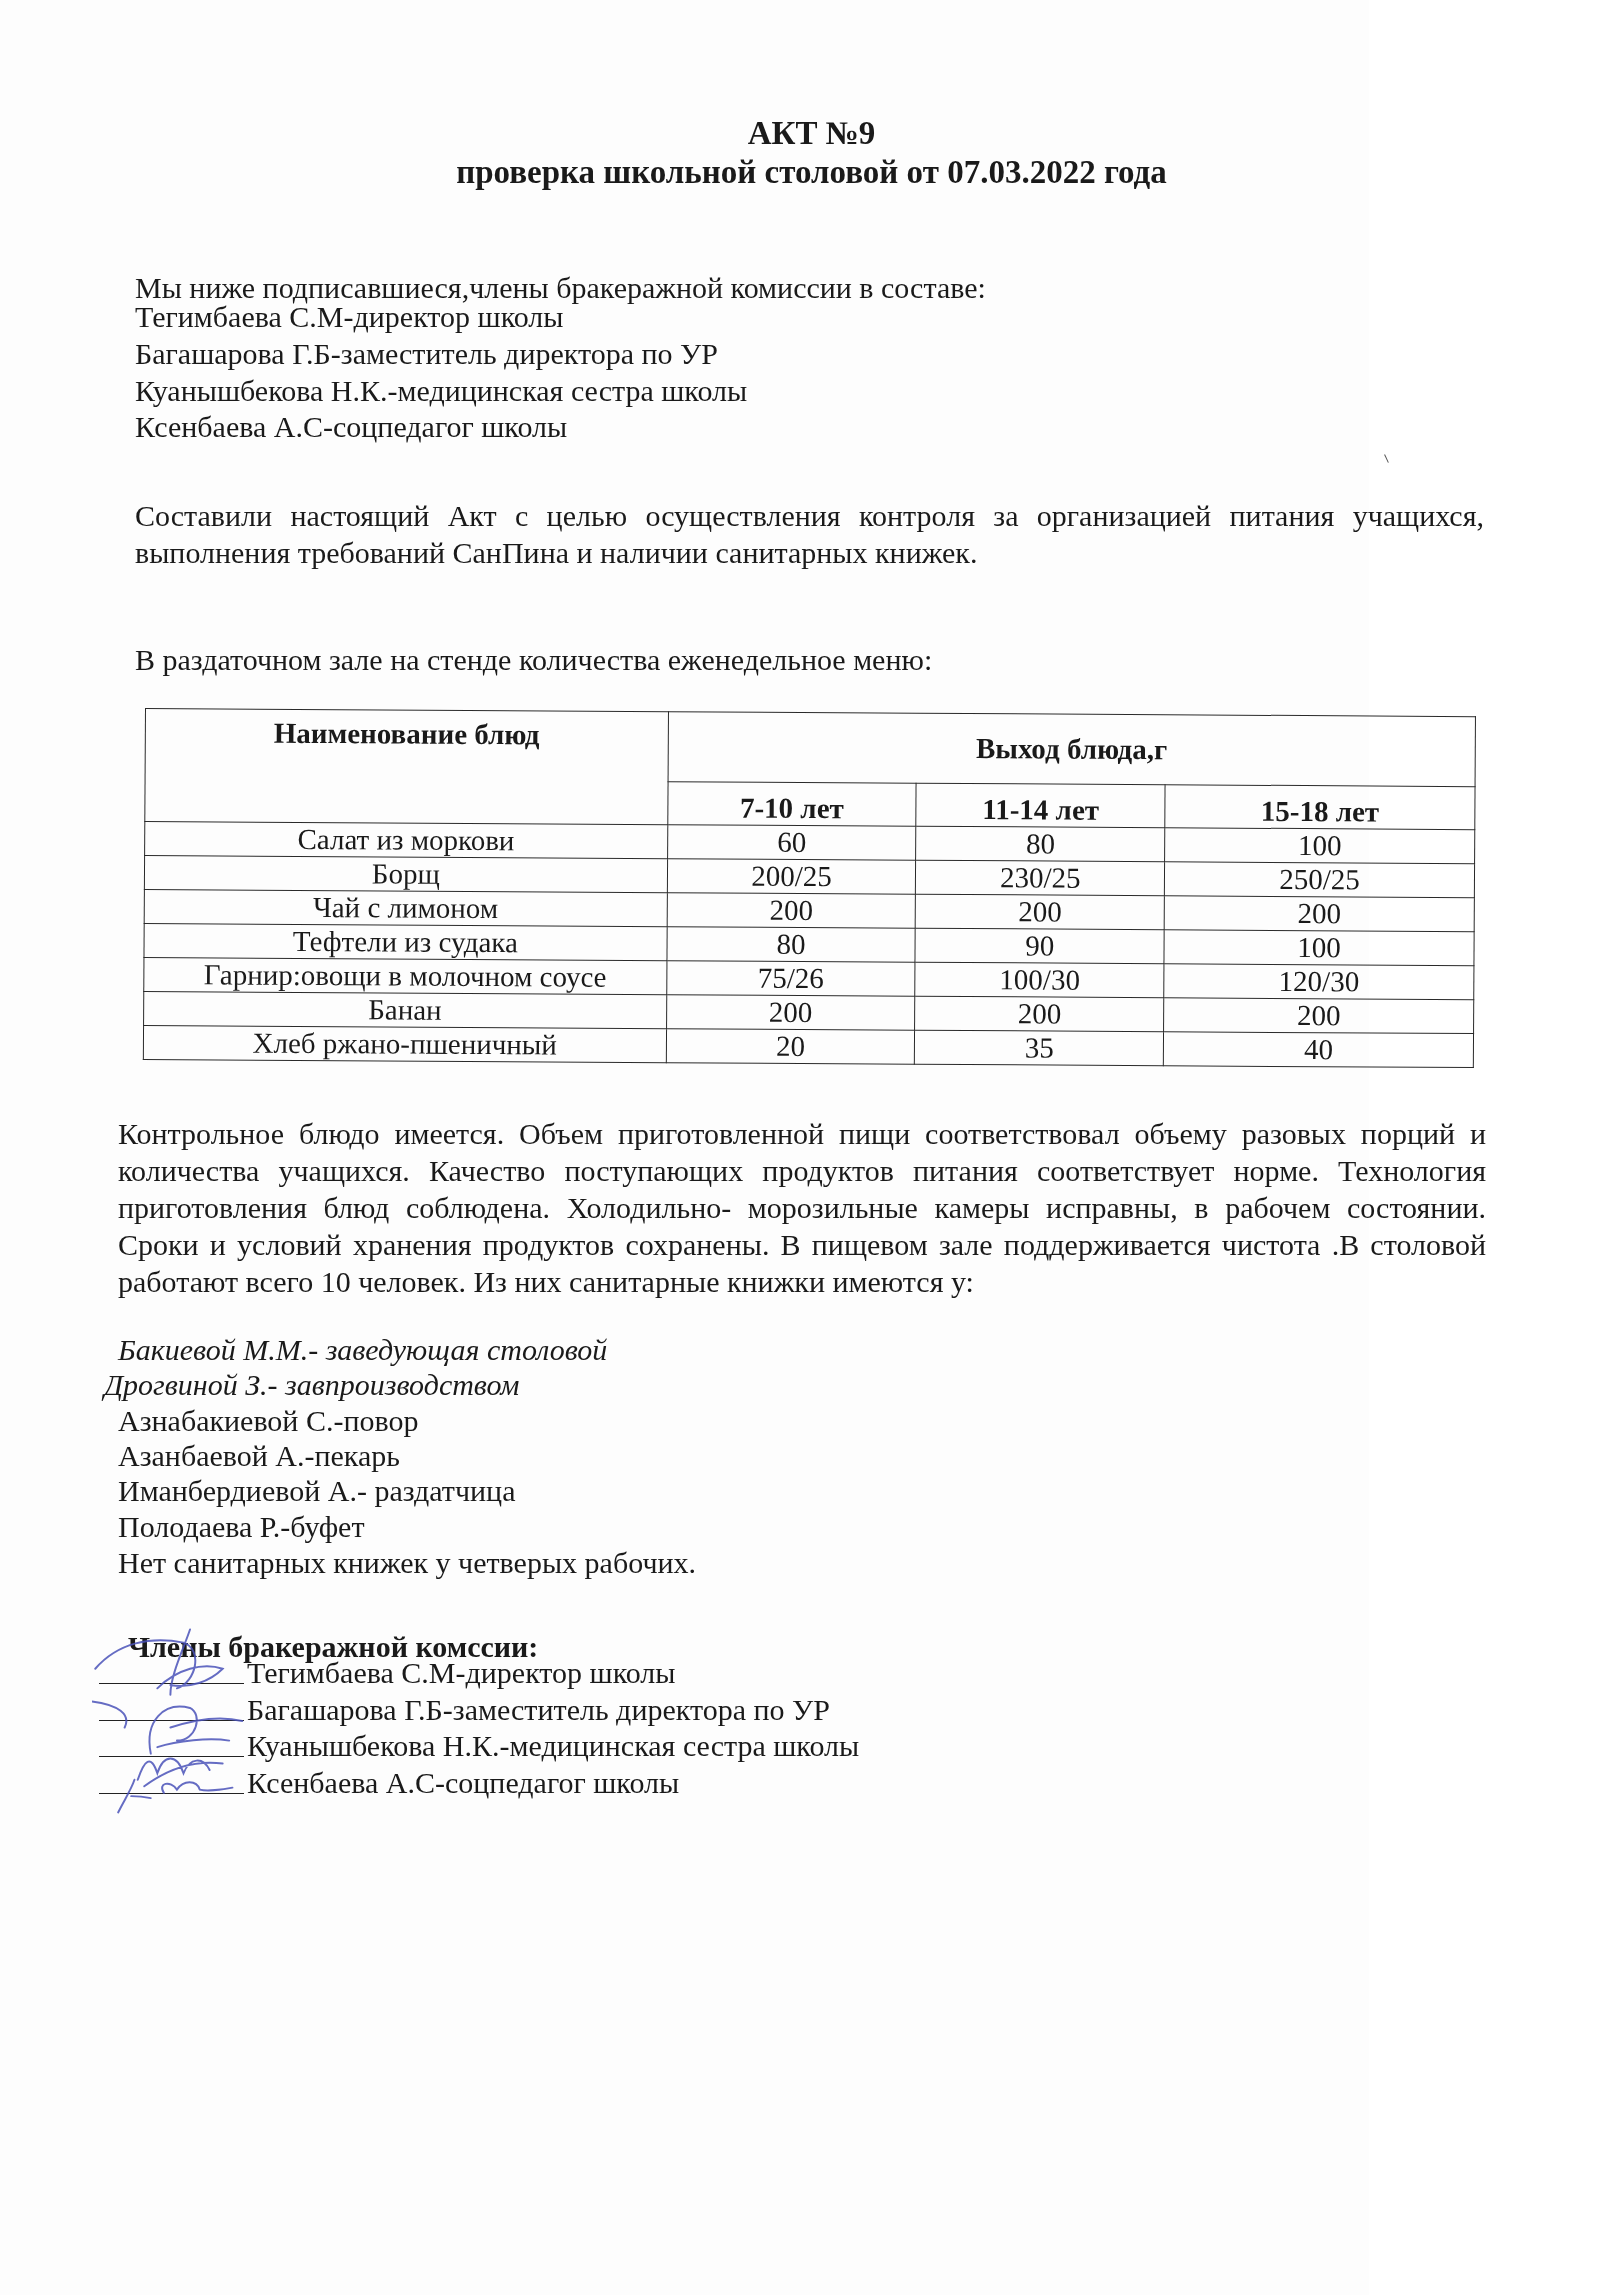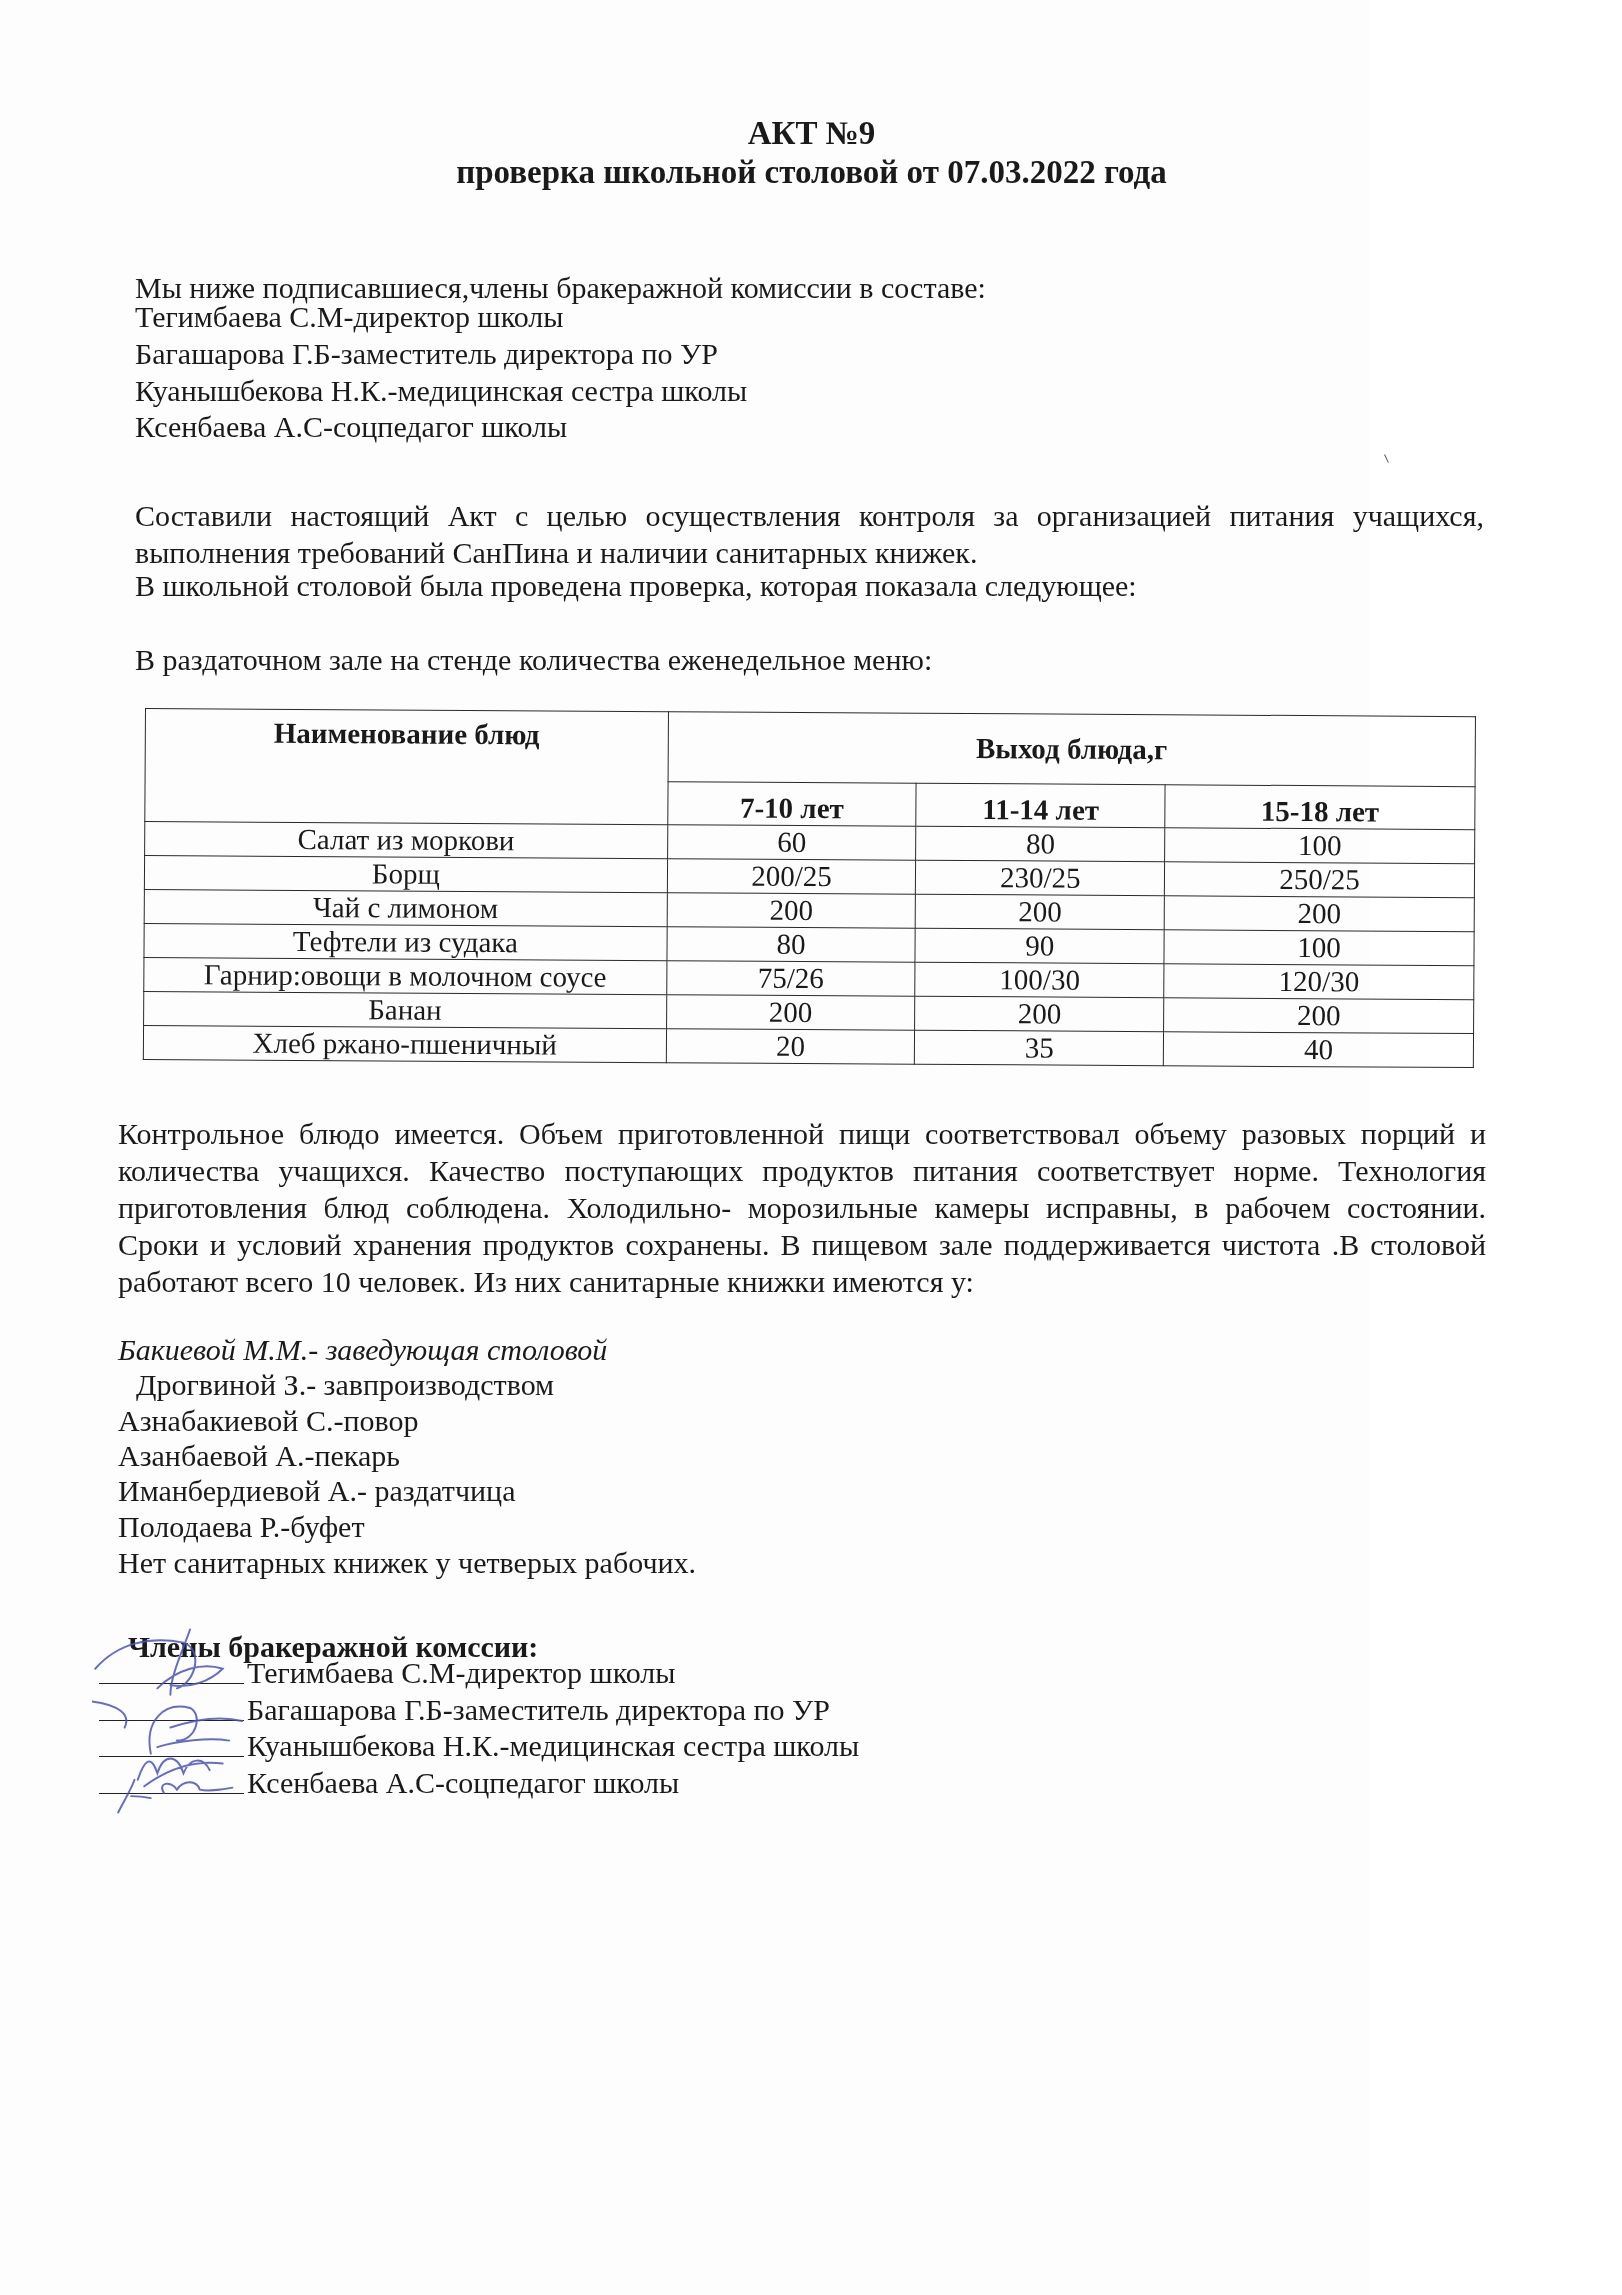--- a/index.html
+++ b/index.html
@@ -53,21 +53,20 @@
   <div class="line" style="left:135px; top:230px;margin-top:43px;">Мы ниже подписавшиеся,члены бракеражной комиссии в составе:</div>
 
   <div>
     <div class="line" style="left:135px; top:302px;">Тегимбаева С.М-директор школы</div>
     <div class="line" style="left:135px; top:339px;">Багашарова Г.Б-заместитель директора   по   УР</div>
     <div class="line" style="left:135px; top:376px;">Куанышбекова Н.К.-медицинская  сестра  школы</div>
     <div class="line" style="left:135px; top:412px;">Ксенбаева А.С-соцпедагог  школы</div>
   </div>
 
   <div class="just" style="left:135px; top:497px; width:1349px;">  Составили настоящий Акт с целью осуществления контроля за организацией питания учащихся, выполнения требований СанПина и наличии санитарных книжек.</div>
-  <div class="line" style="left:135px; top:571px;"> В школьной столовой была проведена проверка, которая показала следующее:</div>
   <div class="line" style="left:135px; top:645px;">В раздаточном зале на стенде количества еженедельное меню:</div>
 
   <table class="menu">
     <colgroup>
         <col class="c0">
         <col class="c1">
         <col class="c2">
         <col class="c3">
       </colgroup>
     <thead>
@@ -124,21 +123,21 @@
           <td>35</td>
           <td>40</td>
         </tr>
       </tbody>
   </table>
 
   <div class="just" style="left:118px; top:1115px; width:1368px; line-height:37px;">Контрольное блюдо имеется. Объем приготовленной пищи соответствовал объему разовых порций и количества учащихся. Качество поступающих продуктов питания соответствует норме. Технология приготовления блюд соблюдена. Холодильно- морозильные камеры исправны, в рабочем состоянии.  Сроки  и условий хранения продуктов сохранены. В пищевом зале поддерживается чистота .В столовой работают всего 10 человек. Из них санитарные книжки имеются у:</div>
 
   <div>
     <div class="line" style="left:118px; top:1335px;font-style:italic;">Бакиевой М.М.- заведующая столовой</div>
-    <div class="line" style="left:136px; top:1370px;">Дрогвиной З.- завпроизводством</div>
+    <div class="line" style="left:104px; top:1370px;font-style:italic;">Дрогвиной З.- завпроизводством</div>
     <div class="line" style="left:118px; top:1406px;">Азнабакиевой С.-повор</div>
     <div class="line" style="left:118px; top:1441px;">Азанбаевой А.-пекарь</div>
     <div class="line" style="left:118px; top:1476px;">Иманбердиевой А.- раздатчица</div>
     <div class="line" style="left:118px; top:1512px;text-align:right;">Полодаева Р.-буфет</div>
   </div>
   <div class="line" style="left:118px; top:1548px;">Нет санитарных книжек у четверых рабочих.</div>
 
   <div class="line" style="left:128px; top:1632px; font-weight:bold;">Члены бракеражной комссии:</div>
 
   <div class="sig-lines">

